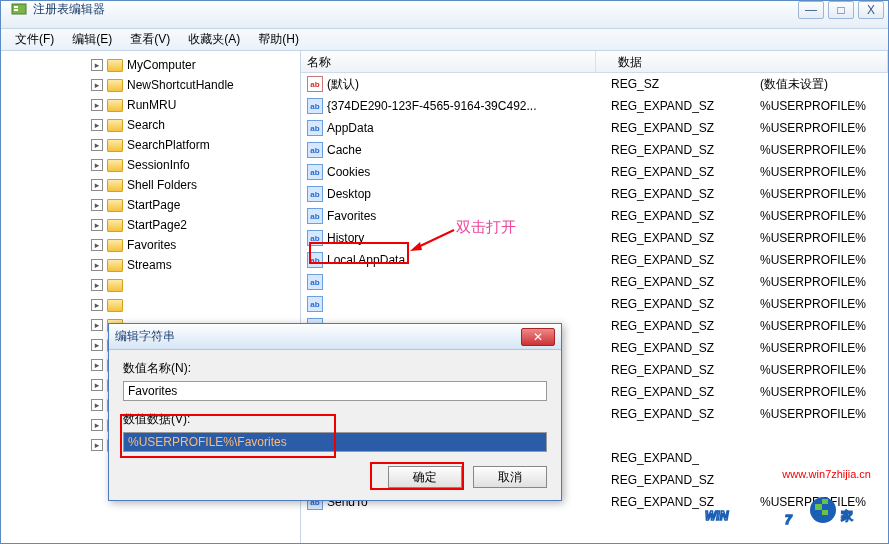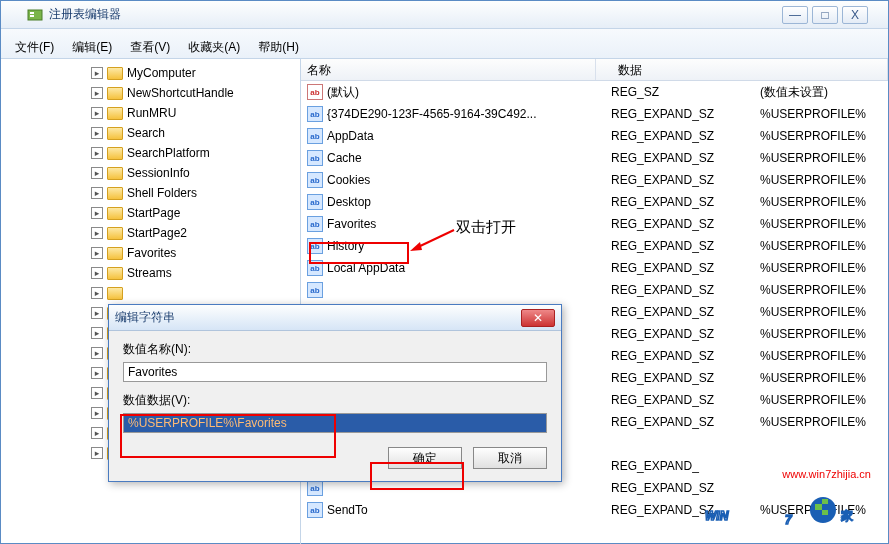--- a/index.html
+++ b/index.html
@@ -1,23 +1,23 @@
 <!DOCTYPE html>
 <html><head>
 <meta charset="utf-8">
 <style>
 *{margin:0;padding:0;box-sizing:border-box;font-family:"Microsoft YaHei",SimSun,Arial,sans-serif;font-size:12px;}
 body{background:#fff;width:889px;height:544px;overflow:hidden;position:relative;}
 .window{border:1px solid #5a8bc4;background:#fff;}
-.titlebar{height:28px;background:linear-gradient(#fdfefe,#e6eef7);border-bottom:1px solid #c4d5e8;display:flex;align-items:center;padding:0 20px;}
+.titlebar{height:28px;background:linear-gradient(#fdfefe,#e6eef7);border-bottom:1px solid #c4d5e8;display:flex;padding:0 4px;}
 .app-icon{width:16px;height:16px;margin:0 6px;display:inline-flex;align-items:center;justify-content:center;}
 .title-text{flex:1;color:#1a3d6e;}
 .win-controls{display:flex;gap:4px;}
 .win-btn{width:26px;height:18px;border:1px solid #9cb6d6;background:linear-gradient(#fefefe,#e4ecf6);display:flex;align-items:center;justify-content:center;color:#3a5a8a;cursor:pointer;border-radius:2px;}
-.menubar{height:30px;background:linear-gradient(#f7fafd,#eaf1f9);border-bottom:1px solid #c4d5e8;display:flex;align-items:flex-end;padding:0 6px;gap:2px;}
+.menubar{height:22px;background:linear-gradient(#f7fafd,#eaf1f9);border-bottom:1px solid #c4d5e8;display:flex;align-items:flex-start;padding:0 6px;gap:2px;}
 .menu-item{padding:2px 8px;cursor:pointer;}
 .content{display:flex;height:calc(100% - 50px);}
 .tree-pane{width:300px;border-right:1px solid #c4d5e8;overflow:hidden;padding-top:4px;}
 .tree-node{display:flex;align-items:center;height:20px;padding-left:90px;white-space:nowrap;cursor:pointer;}
 .tree-node .exp{width:12px;height:12px;border:1px solid #8a8a8a;background:#fff;display:inline-flex;align-items:center;justify-content:center;font-size:9px;line-height:1;margin-right:4px;color:#555;}
 .tree-node .fld{width:16px;height:13px;background:linear-gradient(#fde9a6,#f5c23e);border:1px solid #d4a020;border-radius:1px;margin-right:4px;}
 .list-pane{flex:1;overflow:hidden;}
 .list-header{height:22px;background:linear-gradient(#fdfdfd,#eef2f7);border-bottom:1px solid #d0dae8;display:flex;}
 .col{padding:3px 6px;border-right:1px solid #d8e0ec;}
 .col-name{width:295px;}
@@ -25,23 +25,23 @@
 .col-data{flex:1;margin-left:16px;}
 .list-body{}
 .row{display:flex;height:22px;align-items:center;gap:9px;}
 .row .cell{padding:0 6px;overflow:hidden;white-space:nowrap;text-overflow:ellipsis;}
 .row .c-name{width:295px;display:flex;align-items:center;gap:4px;}
 .row .c-type{width:140px;}
 .row .c-data{flex:1;}
 .sz-icon{width:16px;height:16px;background:#fff;border:1px solid #c77;display:inline-flex;align-items:center;justify-content:center;font-size:8px;color:#c33;font-weight:bold;}
 .exp-icon{width:16px;height:16px;background:#d6e8ff;border:1px solid #6aa0e0;display:inline-flex;align-items:center;justify-content:center;font-size:8px;color:#2a6acc;font-weight:bold;}
 .fav-box{position:absolute;border:2px solid #e00;left:309px;top:242px;width:100px;height:22px;pointer-events:none;}
-.anno-text{position:absolute;color:#000000;font-size:15px;left:456px;top:218px;pointer-events:none;}
+.anno-text{position:absolute;color:#ec4899;font-size:15px;left:456px;top:218px;pointer-events:none;}
 .arrow{position:absolute;left:408px;top:226px;pointer-events:none;}
-.dialog{position:absolute;left:108px;top:304px;width:454px;border:1px solid #4a7bc0;background:#f0f0f0;box-shadow:2px 2px 8px rgba(0,0,0,.3);}
+.dialog{position:absolute;left:108px;top:323px;width:454px;border:1px solid #4a7bc0;background:#f0f0f0;box-shadow:2px 2px 8px rgba(0,0,0,.3);}
 .dlg-title{height:26px;background:linear-gradient(#fdfefe,#d6e5f6);display:flex;align-items:center;padding:0 6px;border-bottom:1px solid #b0c4dc;}
 .dlg-title-text{flex:1;color:#1a3d6e;}
 .dlg-close{width:34px;height:18px;background:linear-gradient(#e88,#c33);border:1px solid #a22;border-radius:2px;color:#fff;display:flex;align-items:center;justify-content:center;cursor:pointer;}
 .dlg-body{padding:10px 14px;}
 .dlg-label{margin-bottom:4px;}
 .dlg-field{width:100%;height:20px;border:1px solid #999;background:#fff;padding:2px 4px;margin-bottom:10px;}
 .dlg-field.sel{background:#2a5ca8;color:#fdba74;}
 .dlg-btns{text-align:right;padding:4px 0 2px;}
 .dlg-btn{display:inline-block;width:74px;height:22px;border:1px solid #888;background:linear-gradient(#fefefe,#e0e0e0);margin-left:8px;cursor:pointer;line-height:20px;text-align:center;}
 .hl-box{border:2px solid #e00;position:absolute;pointer-events:none;}

